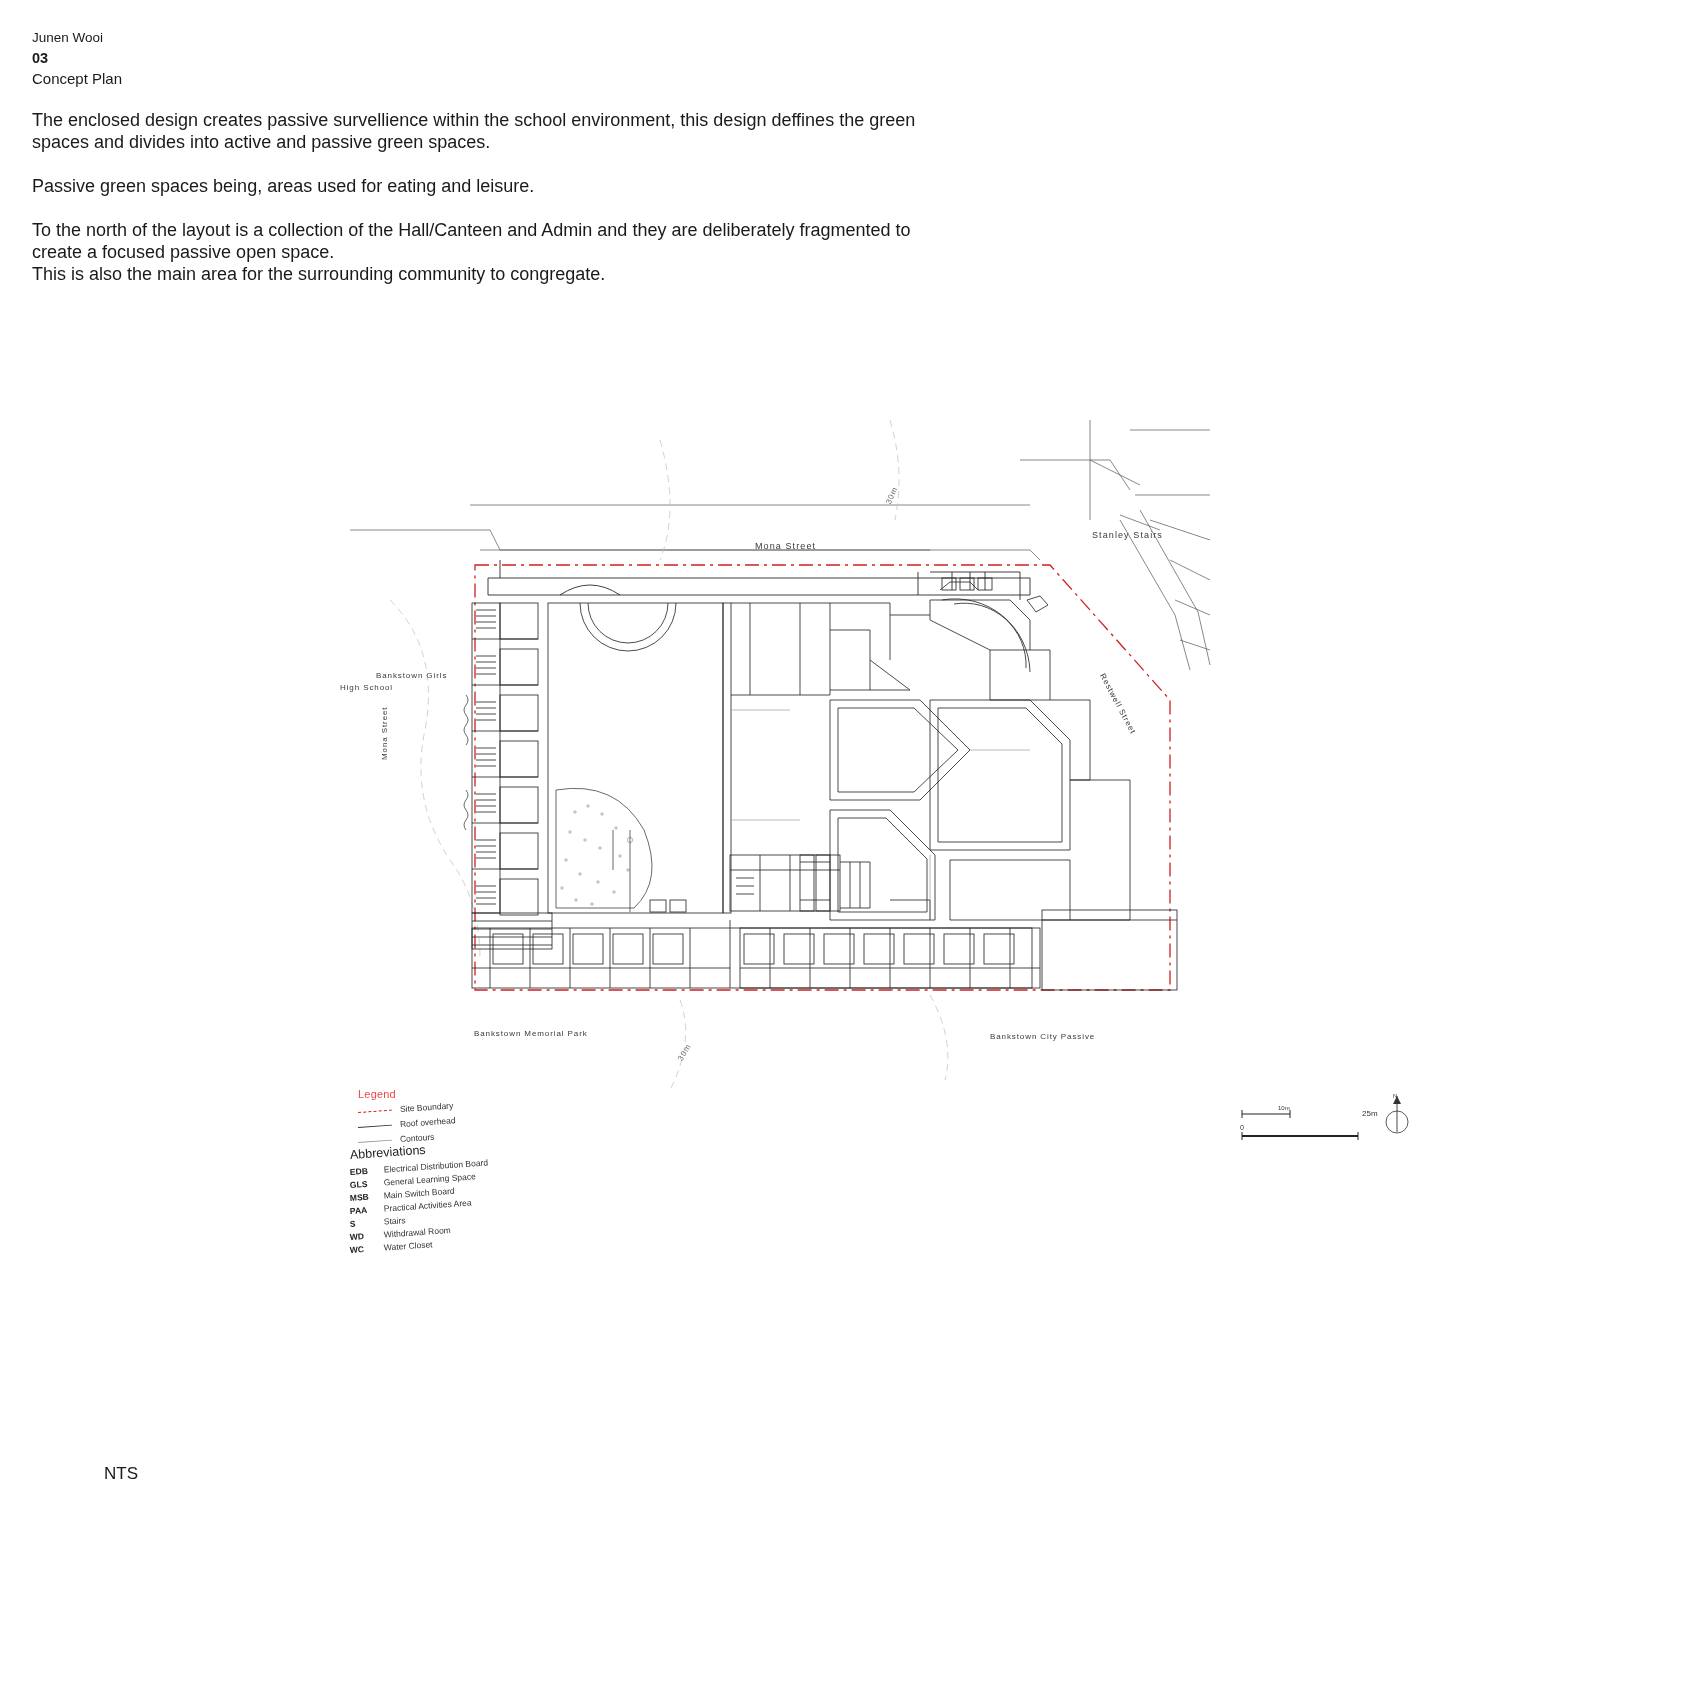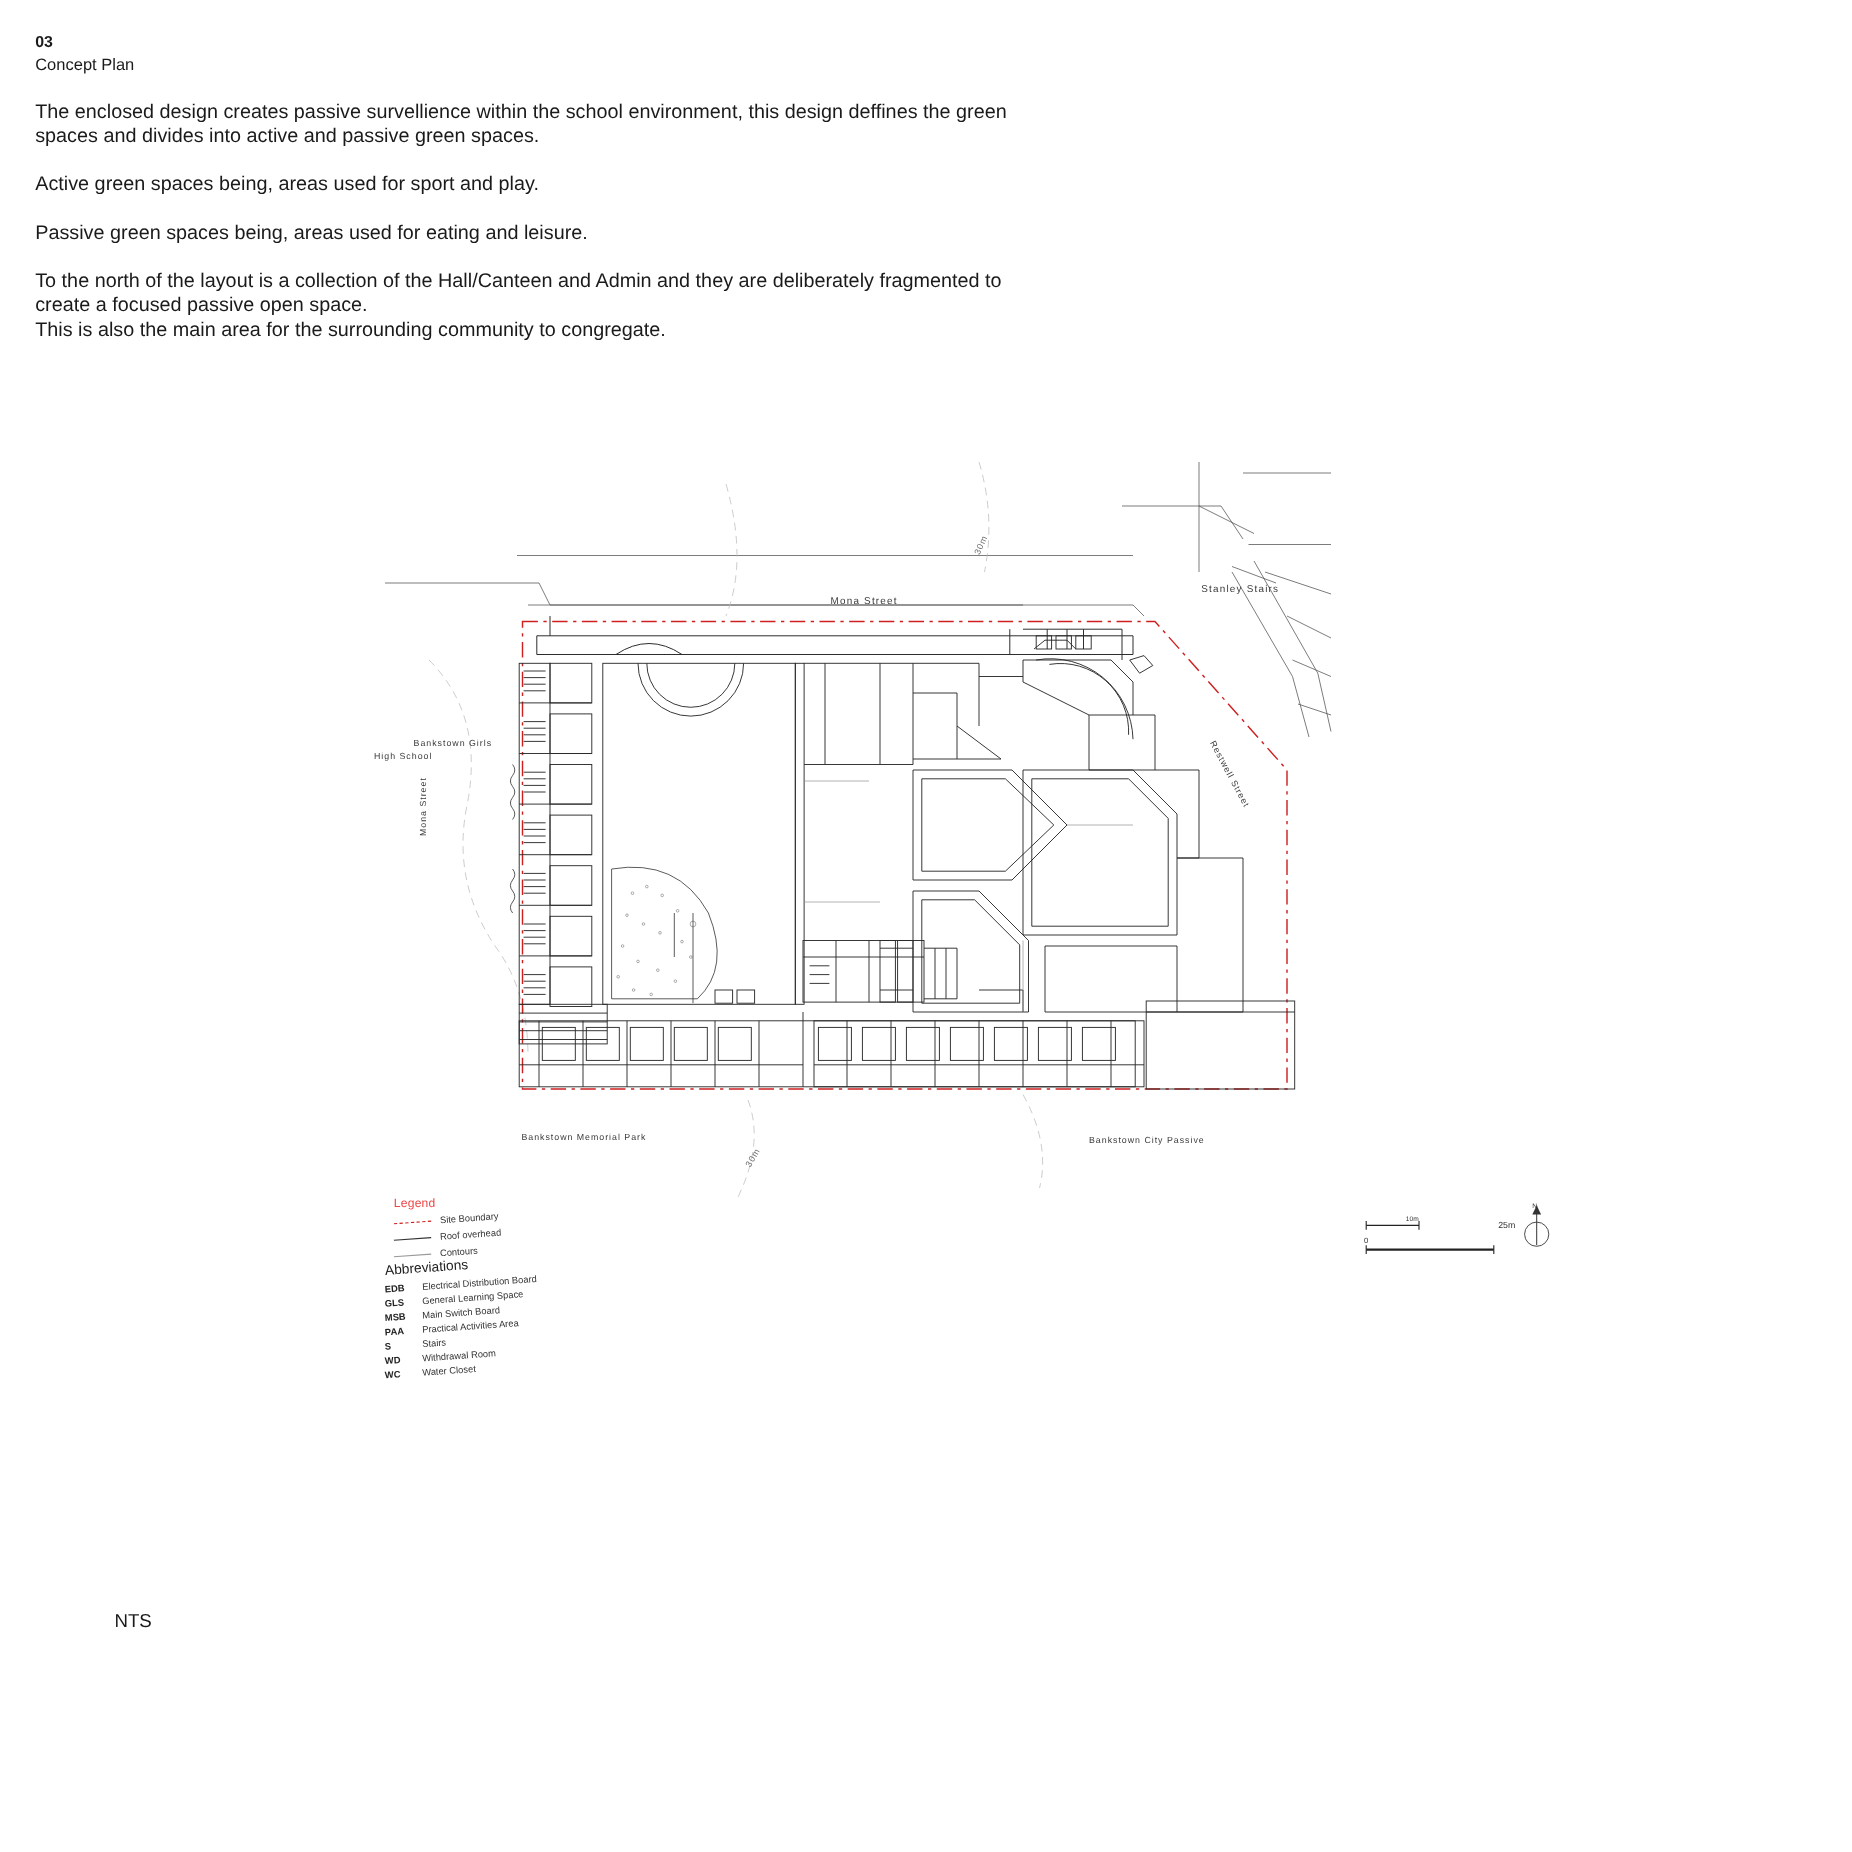--- a/index.html
+++ b/index.html
@@ -169,25 +169,25 @@
     left: 104px;
     top: 1464px;
     font-size: 17px;
     color: #1a1a1a;
   }
 </style>
 </head>
 <body>
 
 <div class="header">
+  <div class="author">Junen Wooi</div>
   <div class="sheet-no">03</div>
   <div class="sheet-title">Concept Plan</div>
 
   <p class="para">The enclosed design creates passive survellience within the school environment, this design deffines the green spaces and divides into active and passive green spaces.</p>
-  <p class="para">Active green spaces being, areas used for sport and play.</p>
   <p class="para">Passive green spaces being, areas used for eating and leisure.</p>
   <p class="para" style="white-space:pre-line">To the north of the layout is a collection of the Hall/Canteen and Admin and they are deliberately fragmented to create a focused passive open space.
 This is also the main area for the surrounding community to congregate.</p>
 </div>
 
 <div class="drawing">
 <svg width="1100" height="800" viewBox="0 0 1100 800" xmlns="http://www.w3.org/2000/svg">
   <g fill="none" stroke="#2a2a2a" stroke-width="0.8">
 
     <g stroke="#555" stroke-width="0.7">

